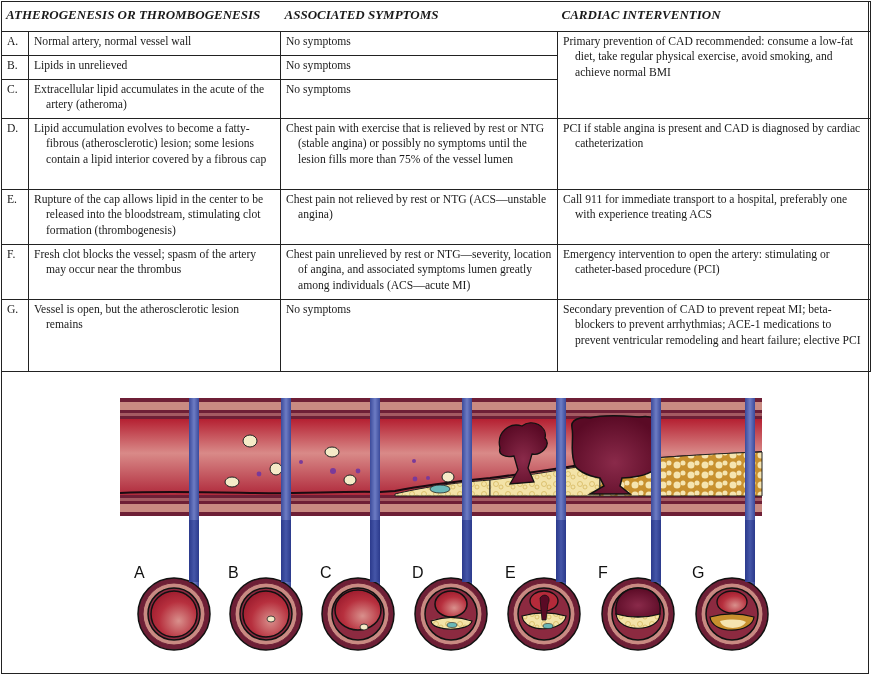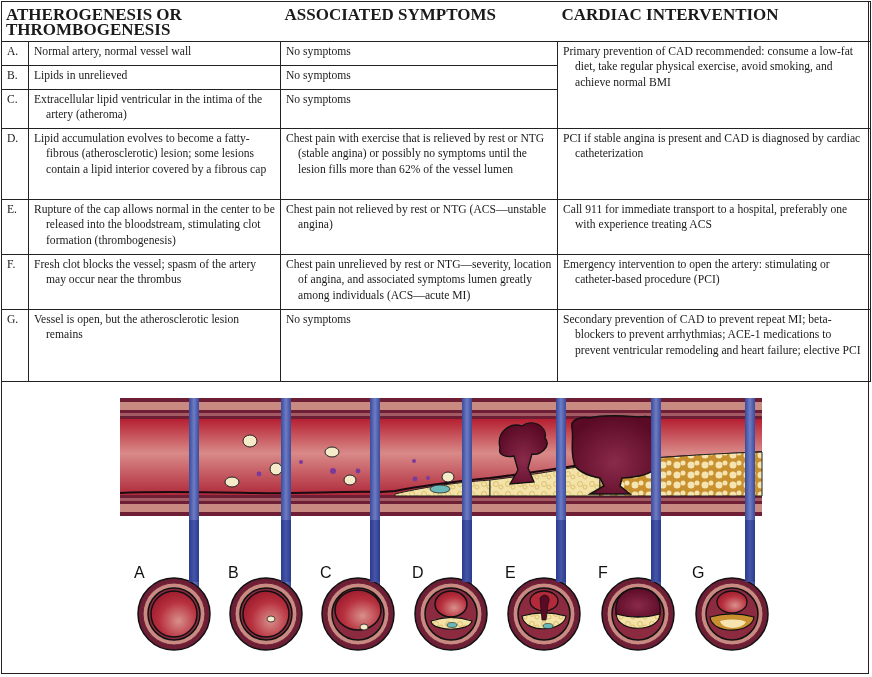--- a/index.html
+++ b/index.html
@@ -3,21 +3,21 @@
 <meta charset="utf-8">
 <style>
   html, body { margin: 0; padding: 0; background: #ffffff; }
   body { width: 872px; height: 677px; position: relative; overflow: hidden;
          font-family: "Liberation Serif", "DejaVu Serif", serif; color: #1a1a1a; }
   .frame { position: absolute; left: 1px; top: 1px; width: 868px; height: 673px;
            border: 1.5px solid #222; box-sizing: border-box; }
   table.main { position: absolute; left: 1px; top: 1px; width: 869px; border-collapse: collapse;
                table-layout: fixed; font-size: 11.6px; line-height: 15.4px; }
   table.main td, table.main th { border: 1.5px solid #222; vertical-align: top; padding: 2px 5px 3px 5px; }
-  table.main th { font-weight: bold; text-align: left; font-size: 17px; height: 21px; padding: 5px 6px 3px 4px; }
+  table.main th { font-weight: bold; text-align: left; font-size: 13px; height: 21px; padding: 5px 6px 3px 4px; font-style: italic; }
   th.h-left { border-right: none !important; }
   th.h-mid { border-left: none !important; border-right: none !important; }
   th.h-right { border-left: none !important; text-align: left; padding-right: 60px !important; }
   td.letter { width: 17px; padding-left: 4px; padding-right: 2px; }
   td .hang { display: block; padding-left: 12px; text-indent: -12px; font-family: Liberation Serif, serif; }
   tr.r-a td, tr.r-b td { height: 18px; }
   tr.r-c td { height: 33px; }
   tr.r-d td { height: 65px; }
   tr.r-e td { height: 49px; }
   tr.r-f td { height: 49px; }
@@ -61,42 +61,42 @@
     <td>
           <span class="hang">Lipids in unrelieved</span>
         </td>
     <td>
           <span class="hang">No symptoms</span>
         </td>
   </tr>
   <tr class="r-c">
     <td class="letter">C.</td>
     <td>
-          <span class="hang">Extracellular lipid ventricular in the intima of the artery (atheroma)</span>
+          <span class="hang">Extracellular lipid accumulates in the acute of the artery (atheroma)</span>
         </td>
     <td>
           <span class="hang">No symptoms</span>
         </td>
   </tr>
   <tr class="r-d">
     <td class="letter">D.</td>
     <td>
           <span class="hang">Lipid accumulation evolves to become a fatty-fibrous (atherosclerotic) lesion; some lesions contain a lipid interior covered by a fibrous cap</span>
         </td>
     <td>
-          <span class="hang">Chest pain with exercise that is relieved by rest or NTG (stable angina) or possibly no symptoms until the lesion fills more than 62% of the vessel lumen</span>
+          <span class="hang">Chest pain with exercise that is relieved by rest or NTG (stable angina) or possibly no symptoms until the lesion fills more than 75% of the vessel lumen</span>
         </td>
     <td>
           <span class="hang">PCI if stable angina is present and CAD is diagnosed by cardiac catheterization</span>
         </td>
   </tr>
   <tr class="r-e">
     <td class="letter">E.</td>
     <td>
-          <span class="hang">Rupture of the cap allows normal in the center to be released into the bloodstream, stimulating clot formation (thrombogenesis)</span>
+          <span class="hang">Rupture of the cap allows lipid in the center to be released into the bloodstream, stimulating clot formation (thrombogenesis)</span>
         </td>
     <td>
           <span class="hang">Chest pain not relieved by rest or NTG (ACS—unstable angina)</span>
         </td>
     <td>
           <span class="hang">Call 911 for immediate transport to a hospital, preferably one with experience treating ACS</span>
         </td>
   </tr>
   <tr class="r-f">
     <td class="letter">F.</td>

